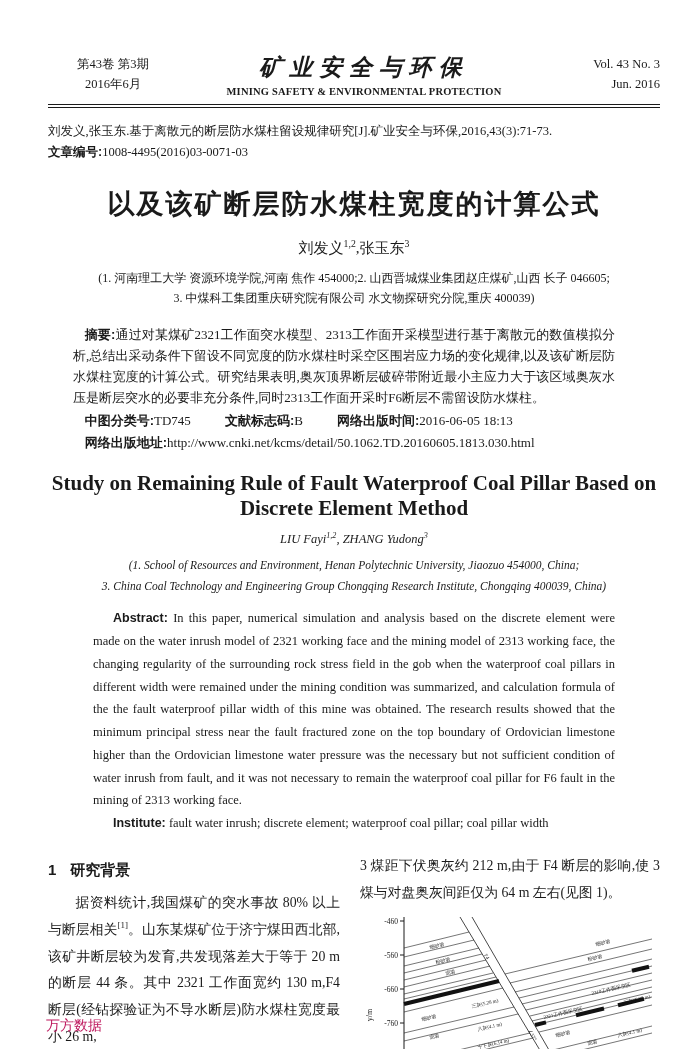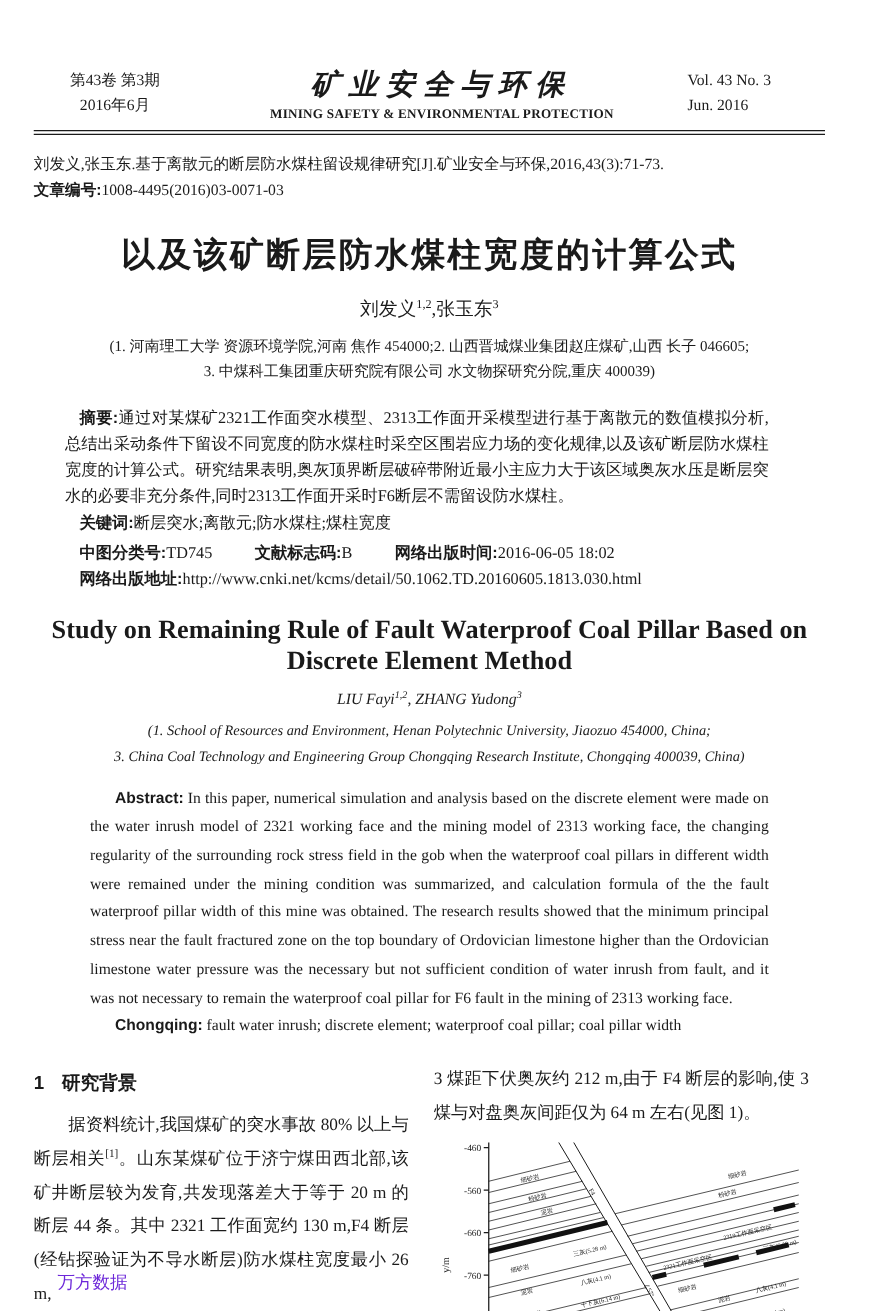--- a/index.html
+++ b/index.html
@@ -4,28 +4,28 @@
 <style>
   * { margin:0; padding:0; box-sizing:border-box; }
   html,body { background:#e8e8e8; }
   .page {
     position:relative;
     width:700px; height:1049px;
     margin:0 auto;
     background:#ffffff;
     color:#1a1a1a;
     font-family:"Liberation Serif", serif;
-    padding:52px 40px 20px 27px;
+    padding:52px 40px 20px 48px;
     overflow:hidden;
   }
   
   .jheader { display:flex; align-items:center; }
   .jh-left { width:130px; text-align:center; font-size:12.5px; line-height:1.55; }
   .jh-center { flex:1; text-align:center; }
-  .jh-right { width:110px; text-align:left; font-size:12.5px; line-height:1.55; }
+  .jh-right { width:110px; text-align:right; font-size:12.5px; line-height:1.55; }
   .jname-cn { font-size:23px; font-weight:bold; font-style:italic; letter-spacing:.3em; font-family:Liberation Mono, monospace; }
   .jname-en { font-size:10.5px; font-weight:bold; letter-spacing:.02em; margin-top:3px; }
   .double-rule { margin-top:7px; height:4px; border-top:1.8px solid #1a1a1a; border-bottom:1.8px solid #1a1a1a; }
   
   .citation { margin-top:13px; font-size:12.5px; line-height:1.7; }
   .blk { font-family:"Liberation Sans", sans-serif; font-weight:bold; }
   
   .title-cn { margin-top:22px; text-align:center; font-size:27px; font-weight:bold; font-family:"Liberation Sans", sans-serif; letter-spacing:2px; }
   .authors-cn { margin-top:16px; text-align:center; font-size:15px; }
   .affil-cn { margin-top:10px; text-align:center; font-size:12px; line-height:1.7; }
@@ -43,21 +43,21 @@
   .en-abs p { text-indent:1.6em; }
   
   .columns { display:flex; gap:20px; margin-top:18px; }
   .col { width:300px; font-size:13.8px; line-height:1.95; text-align:justify; }
   .sec-head { font-family:"Liberation Sans", sans-serif; font-weight:bold; font-size:15px; margin:6px 0 10px 0; line-height:1.4; }
   .sec-head .num { margin-right:14px; }
   .body-p { text-indent:2em; }
   
   .figure-wrap { margin-top:4px; }
   
-  .watermark { position:absolute; left:46px; bottom:14px; color:#6d28d9; font-size:14px; font-family:"Liberation Sans", sans-serif; }
+  .watermark { position:absolute; left:46px; bottom:14px; color:#be185d; font-size:14px; font-family:"Liberation Sans", sans-serif; }
   svg text { font-family:"Liberation Serif", serif; fill:#1a1a1a; }
   .tick-label { font-size:7.5px; }
   .axis-name { font-size:8px; }
   .stratum-label { font-size:5px; }
 </style>
 </head>
 <body>
 
 <div class="page">
 
@@ -86,37 +86,36 @@
   <div class="authors-cn">
     <span>刘发义</span><sup>1,2</sup><span>,</span><span>张玉东</span><sup>3</sup>
   </div>
   <div class="affil-cn">
     <div>(1. 河南理工大学 资源环境学院,河南 焦作 454000;2. 山西晋城煤业集团赵庄煤矿,山西 长子 046605;</div>
     <div>3. 中煤科工集团重庆研究院有限公司 水文物探研究分院,重庆 400039)</div>
   </div>
 
   <div class="cn-abs">
     <p><span class="blk">摘要:</span><span>通过对某煤矿2321工作面突水模型、2313工作面开采模型进行基于离散元的数值模拟分析,总结出采动条件下留设不同宽度的防水煤柱时采空区围岩应力场的变化规律,以及该矿断层防水煤柱宽度的计算公式。研究结果表明,奥灰顶界断层破碎带附近最小主应力大于该区域奥灰水压是断层突水的必要非充分条件,同时2313工作面开采时F6断层不需留设防水煤柱。</span></p>
-    <p><span class="blk">关键词:</span><span>断层突水;离散元;防水煤柱;煤柱宽度</span></p>
-    <p class="clc-line"><span class="blk">中图分类号:</span><span>TD745</span><span class="gap"></span><span class="blk">文献标志码:</span><span>B</span><span class="gap"></span><span class="blk">网络出版时间:</span><span>2016-06-05 18:02</span></p>
+    <p class="clc-line"><span class="blk">中图分类号:</span><span>TD745</span><span class="gap"></span><span class="blk">文献标志码:</span><span>B</span><span class="gap"></span><span class="blk">网络出版时间:</span><span>2016-06-05 18:13</span></p>
     <p><span class="blk">网络出版地址:</span><span>http://www.cnki.net/kcms/detail/50.1062.TD.20160605.1813.030.html</span></p>
   </div>
 
   <div class="title-en">Study on Remaining Rule of Fault Waterproof Coal Pillar Based on Discrete Element Method</div>
   <div class="authors-en">
     <span>LIU Fayi</span><sup>1,2</sup><span>, </span><span>ZHANG Yudong</span><sup>3</sup>
   </div>
   <div class="affil-en">
     <div>(1. School of Resources and Environment, Henan Polytechnic University, Jiaozuo 454000, China;</div>
     <div>3. China Coal Technology and Engineering Group Chongqing Research Institute, Chongqing 400039, China)</div>
   </div>
 
   <div class="en-abs">
     <p><span class="blk">Abstract:</span> <span>In this paper, numerical simulation and analysis based on the discrete element were made on the water inrush model of 2321 working face and the mining model of 2313 working face, the changing regularity of the surrounding rock stress field in the gob when the waterproof coal pillars in different width were remained under the mining condition was summarized, and calculation formula of the the fault waterproof pillar width of this mine was obtained. The research results showed that the minimum principal stress near the fault fractured zone on the top boundary of Ordovician limestone higher than the Ordovician limestone water pressure was the necessary but not sufficient condition of water inrush from fault, and it was not necessary to remain the waterproof coal pillar for F6 fault in the mining of 2313 working face.</span></p>
-    <p><span class="blk">Chongqing:</span> <span>fault water inrush; discrete element; waterproof coal pillar; coal pillar width</span></p>
+    <p><span class="blk">Institute:</span> <span>fault water inrush; discrete element; waterproof coal pillar; coal pillar width</span></p>
   </div>
 
   <div class="columns">
 
     <div class="col">
       <div class="sec-head">
         <span class="num">1</span><span>研究背景</span>
       </div>
       <p class="body-p"><span>据资料统计,我国煤矿的突水事故 80% 以上与断层相关</span><sup>[1]</sup><span>。山东某煤矿位于济宁煤田西北部,该矿井断层较为发育,共发现落差大于等于 20 m 的断层 44 条。其中 2321 工作面宽约 130 m,F4 断层(经钻探验证为不导水断层)防水煤柱宽度最小 26 m,</span></p>
 

